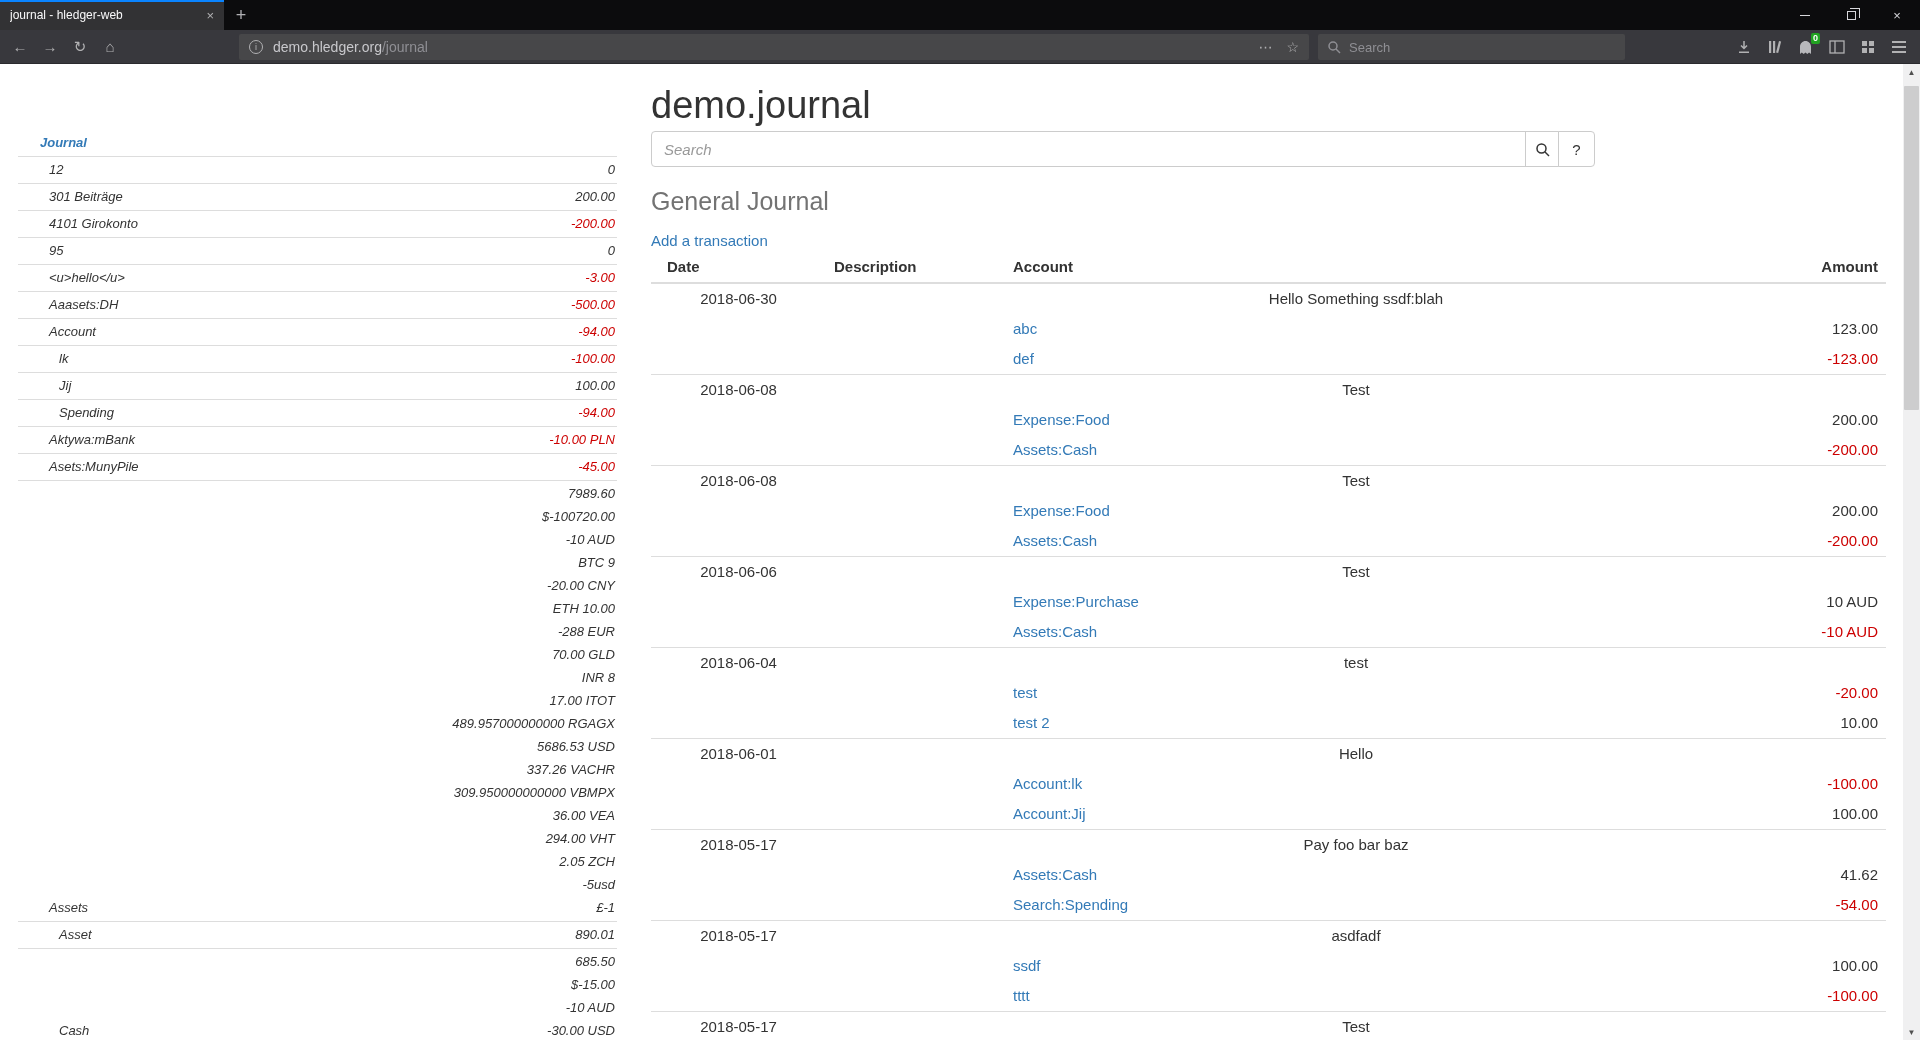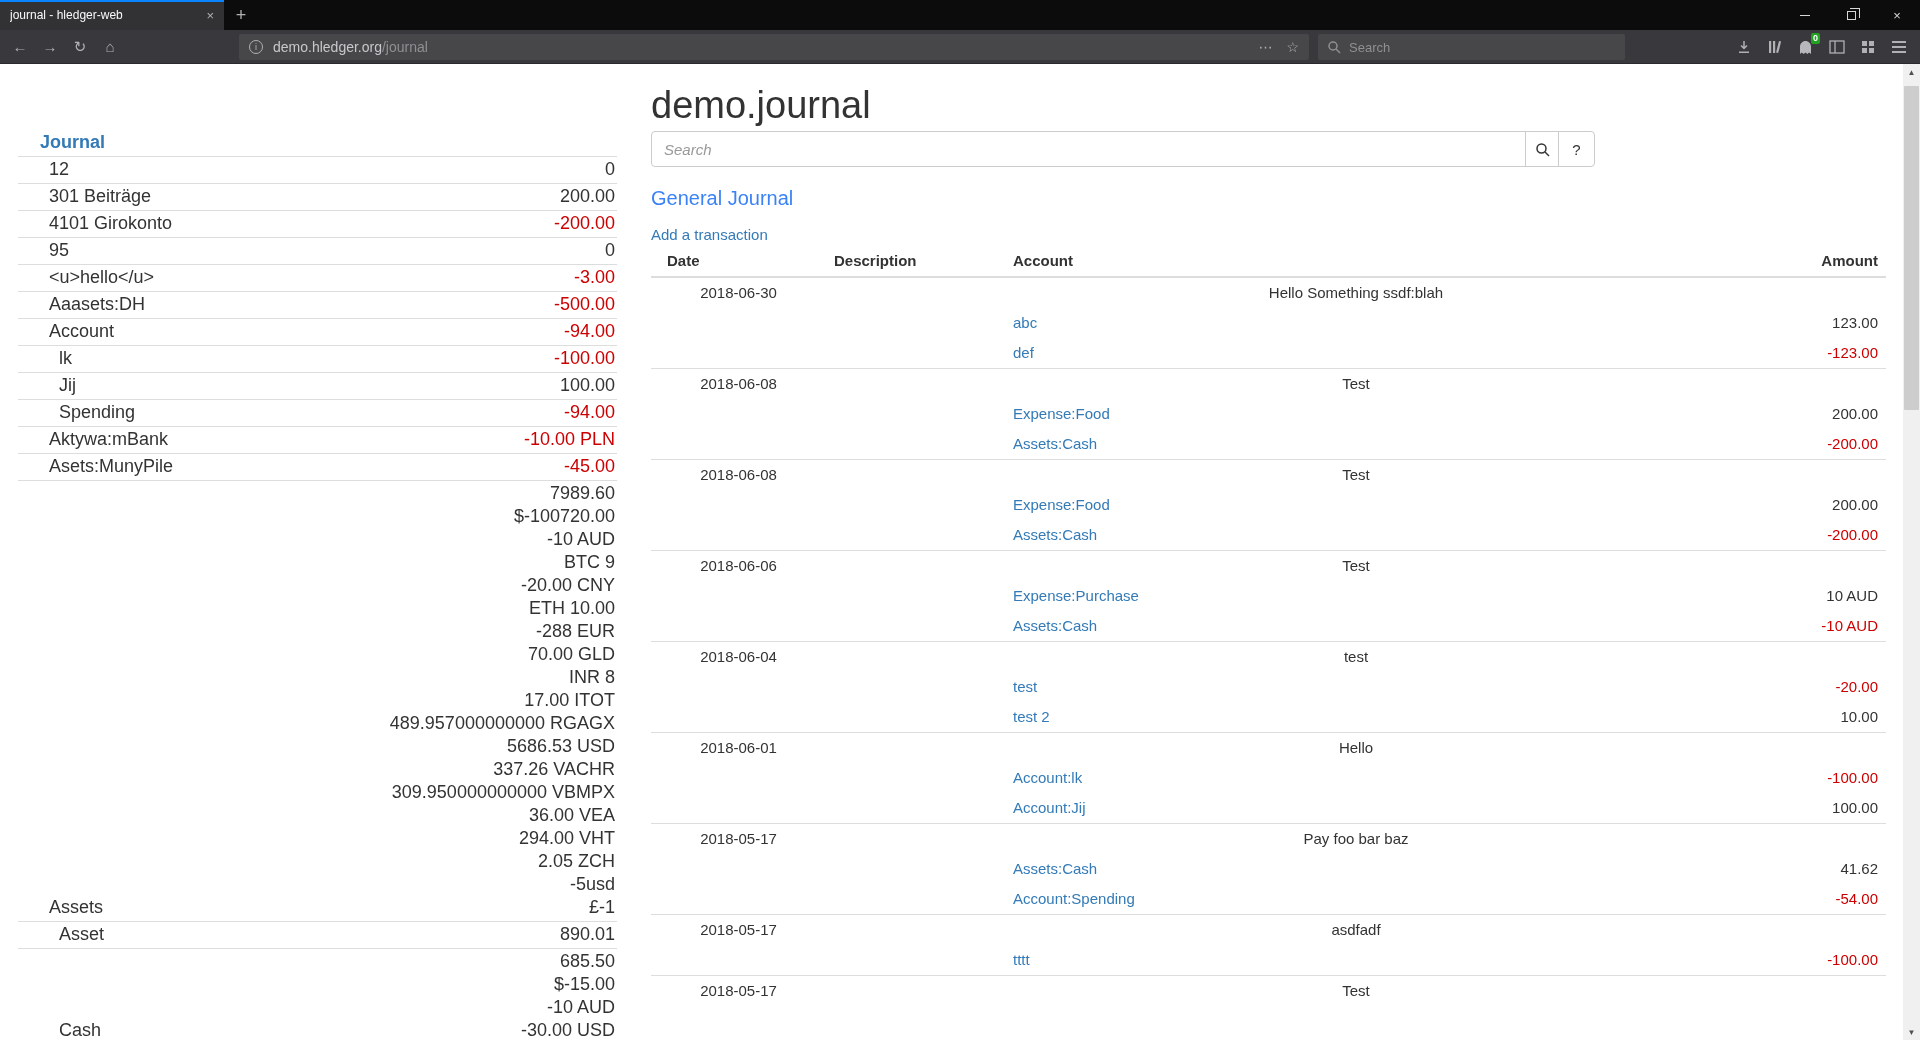--- a/index.html
+++ b/index.html
@@ -45,32 +45,32 @@
   .hamburger span { width:14px; height:2px; background:#b1b1b3; }
   .gridicon { display:inline-grid; grid-template-columns:5px 5px; grid-gap:2px; }
   .gridicon span { width:5px; height:5px; background:#b1b1b3; }
 
   
   .page { position:absolute; top:64px; left:0; width:1920px; height:976px; overflow:hidden;
           background:#fff; color:#333; font-size:15px; }
 
   .sidebar { position:absolute; left:18px; top:0; width:599px; padding-top:66px; }
   .sb-table { width:100%; border-collapse:collapse; }
-  .sb-table td { font-size:18px; line-height:23px; padding:1px 2px 2px; vertical-align:bottom; color:#333; }
+  .sb-table td { font-size:13px; line-height:23px; padding:1px 2px 2px; vertical-align:bottom; color:#333;font-style:italic; }
   .sb-table tr + tr td { border-top:1px solid #ddd; }
   .sb-journal { padding-left:22px !important; }
   .sb-journal a { color:#337ab7; font-weight:bold; text-decoration:none; }
   .acct-name { padding-left:31px !important; }
   .acct-name.lvl1 { padding-left:41px !important; }
   .acct-bal { text-align:right; }
   .neg { color:#cc0000; }
 
   .main { position:absolute; left:651px; top:0; width:1235px; }
   .main h1 { font-size:38px; font-weight:500; color:#333; margin:20px 0 4px; }
-  .main h2 { font-size:20px; font-weight:500; color:#3b82f6; margin:20px 0 8px; }
+  .main h2 { font-size:25px; font-weight:500; color:#737373; margin:20px 0 8px; }
   .search-form { display:flex; width:944px; height:36px; align-items:stretch; }
   .search-input { flex:1; border:1px solid #ccc; border-radius:4px 0 0 4px; padding:0 12px;
                   font-size:15px; color:#555; outline:none; font-family:inherit; }
   .search-input::placeholder { color:#999; font-style:italic; }
   .btn { width:34px; background:#fff; border:1px solid #ccc; margin-left:-1px;
          display:flex; align-items:center; justify-content:center; cursor:pointer; }
   .btn-help { width:37px; border-radius:0 4px 4px 0; font-size:15px; color:#333; font-family:inherit; }
   .add-link { display:inline-block; color:#337ab7; font-size:15px; line-height:18px;
               margin-top:8px; text-decoration:none; }
 
@@ -443,26 +443,32 @@
             </tr>
             <tr class="posting">
               <td></td>
               <td></td>
               <td class="acct"><a class="acct-link" href="#">Assets:Cash</a></td>
               <td class="amt">41.62</td>
             </tr>
             <tr class="posting">
               <td></td>
               <td></td>
-              <td class="acct"><a class="acct-link" href="#">Account:Spending</a></td>
+              <td class="acct"><a class="acct-link" href="#">Search:Spending</a></td>
               <td class="amt neg">-54.00</td>
             </tr>
             <tr class="tx-head">
               <td class="date">2018-05-17</td>
               <td class="desc" colspan="3">asdfadf</td>
+            </tr>
+            <tr class="posting">
+              <td></td>
+              <td></td>
+              <td class="acct"><a class="acct-link" href="#">ssdf</a></td>
+              <td class="amt">100.00</td>
             </tr>
             <tr class="posting">
               <td></td>
               <td></td>
               <td class="acct"><a class="acct-link" href="#">tttt</a></td>
               <td class="amt neg">-100.00</td>
             </tr>
             <tr class="tx-head">
               <td class="date">2018-05-17</td>
               <td class="desc" colspan="3">Test</td>

